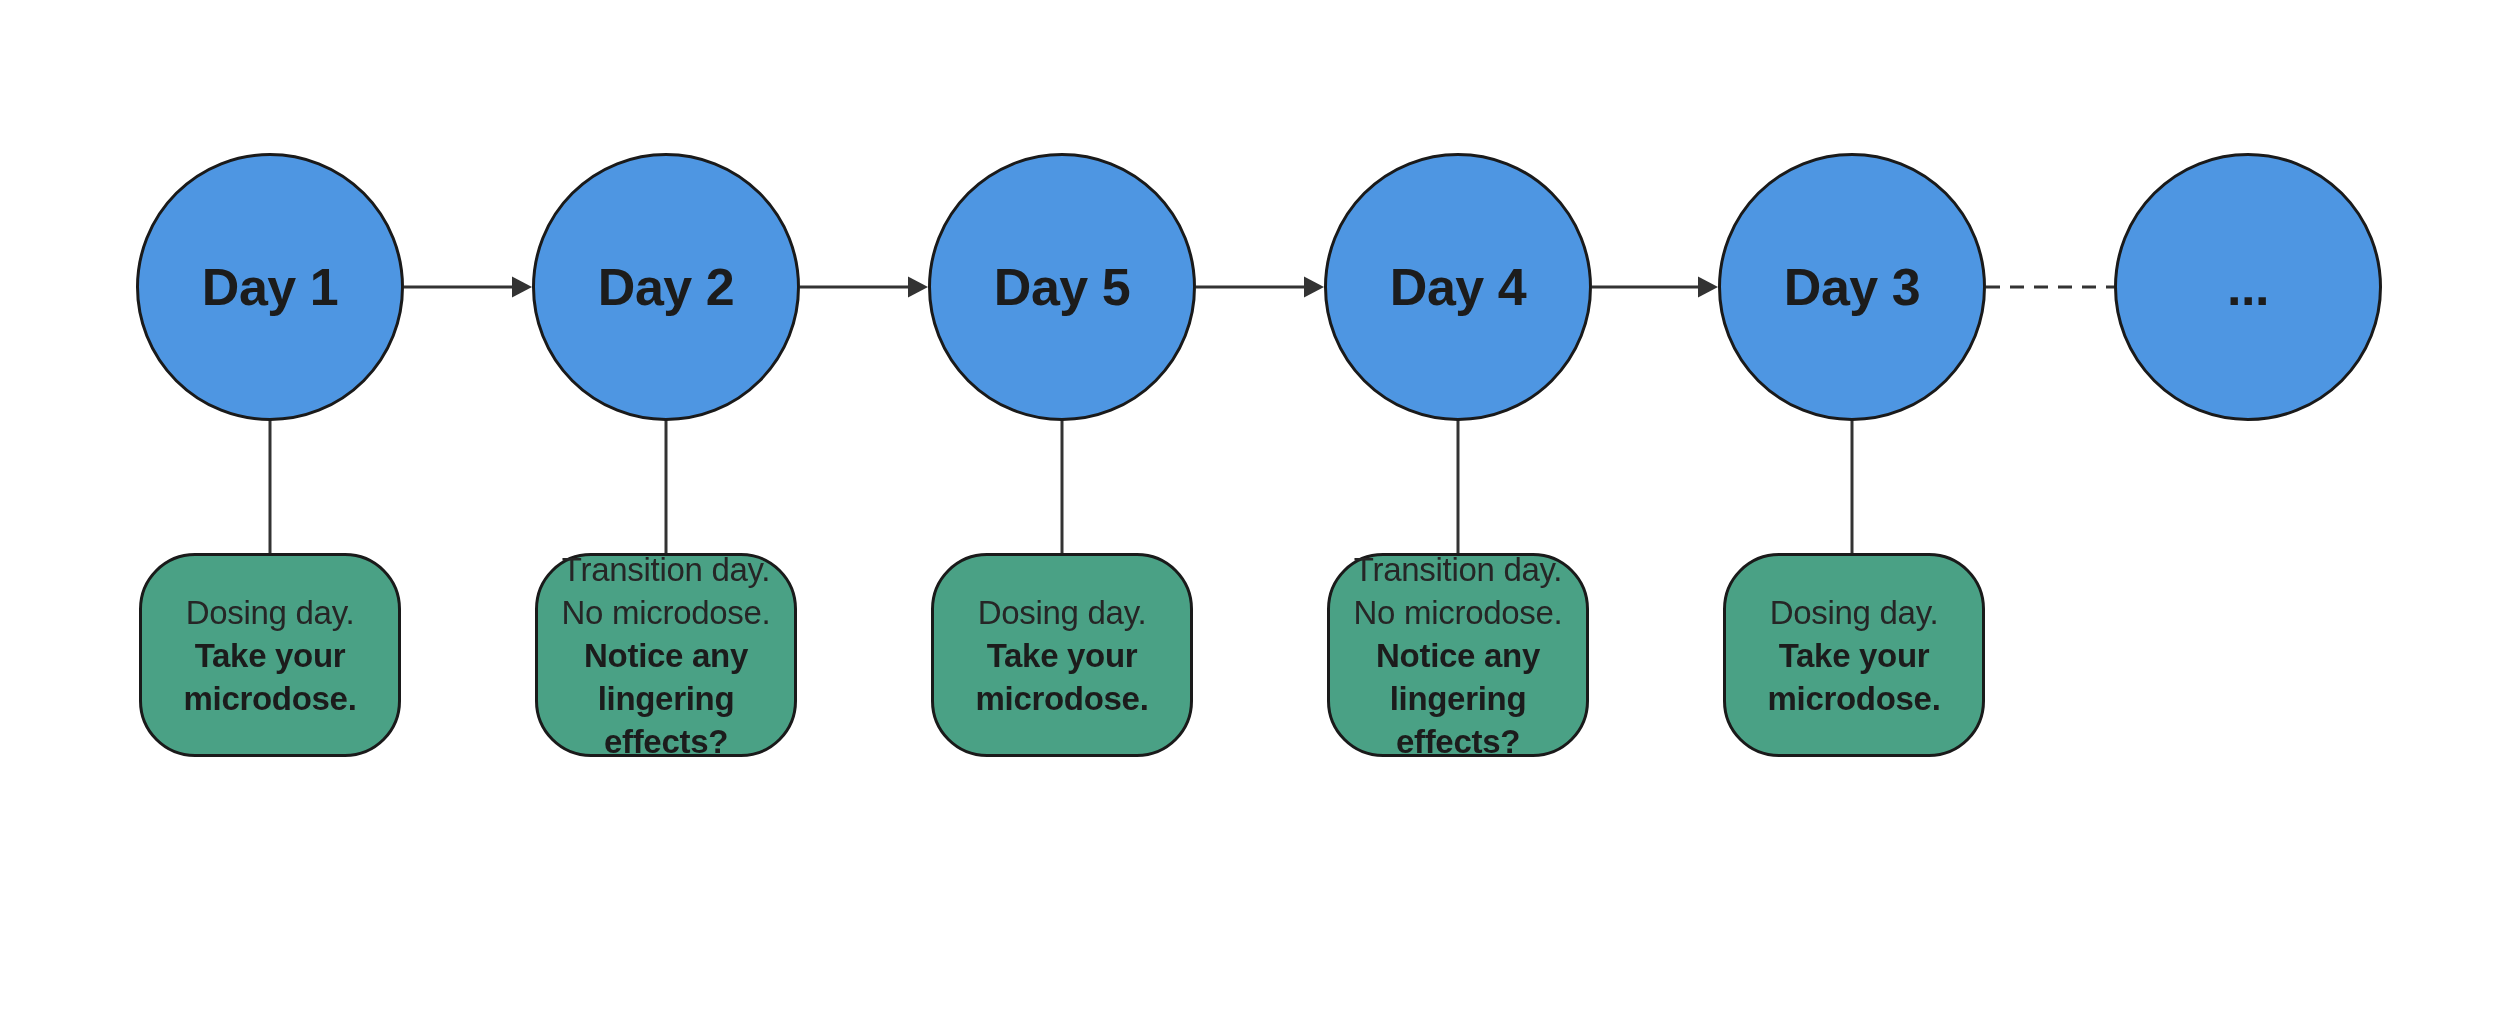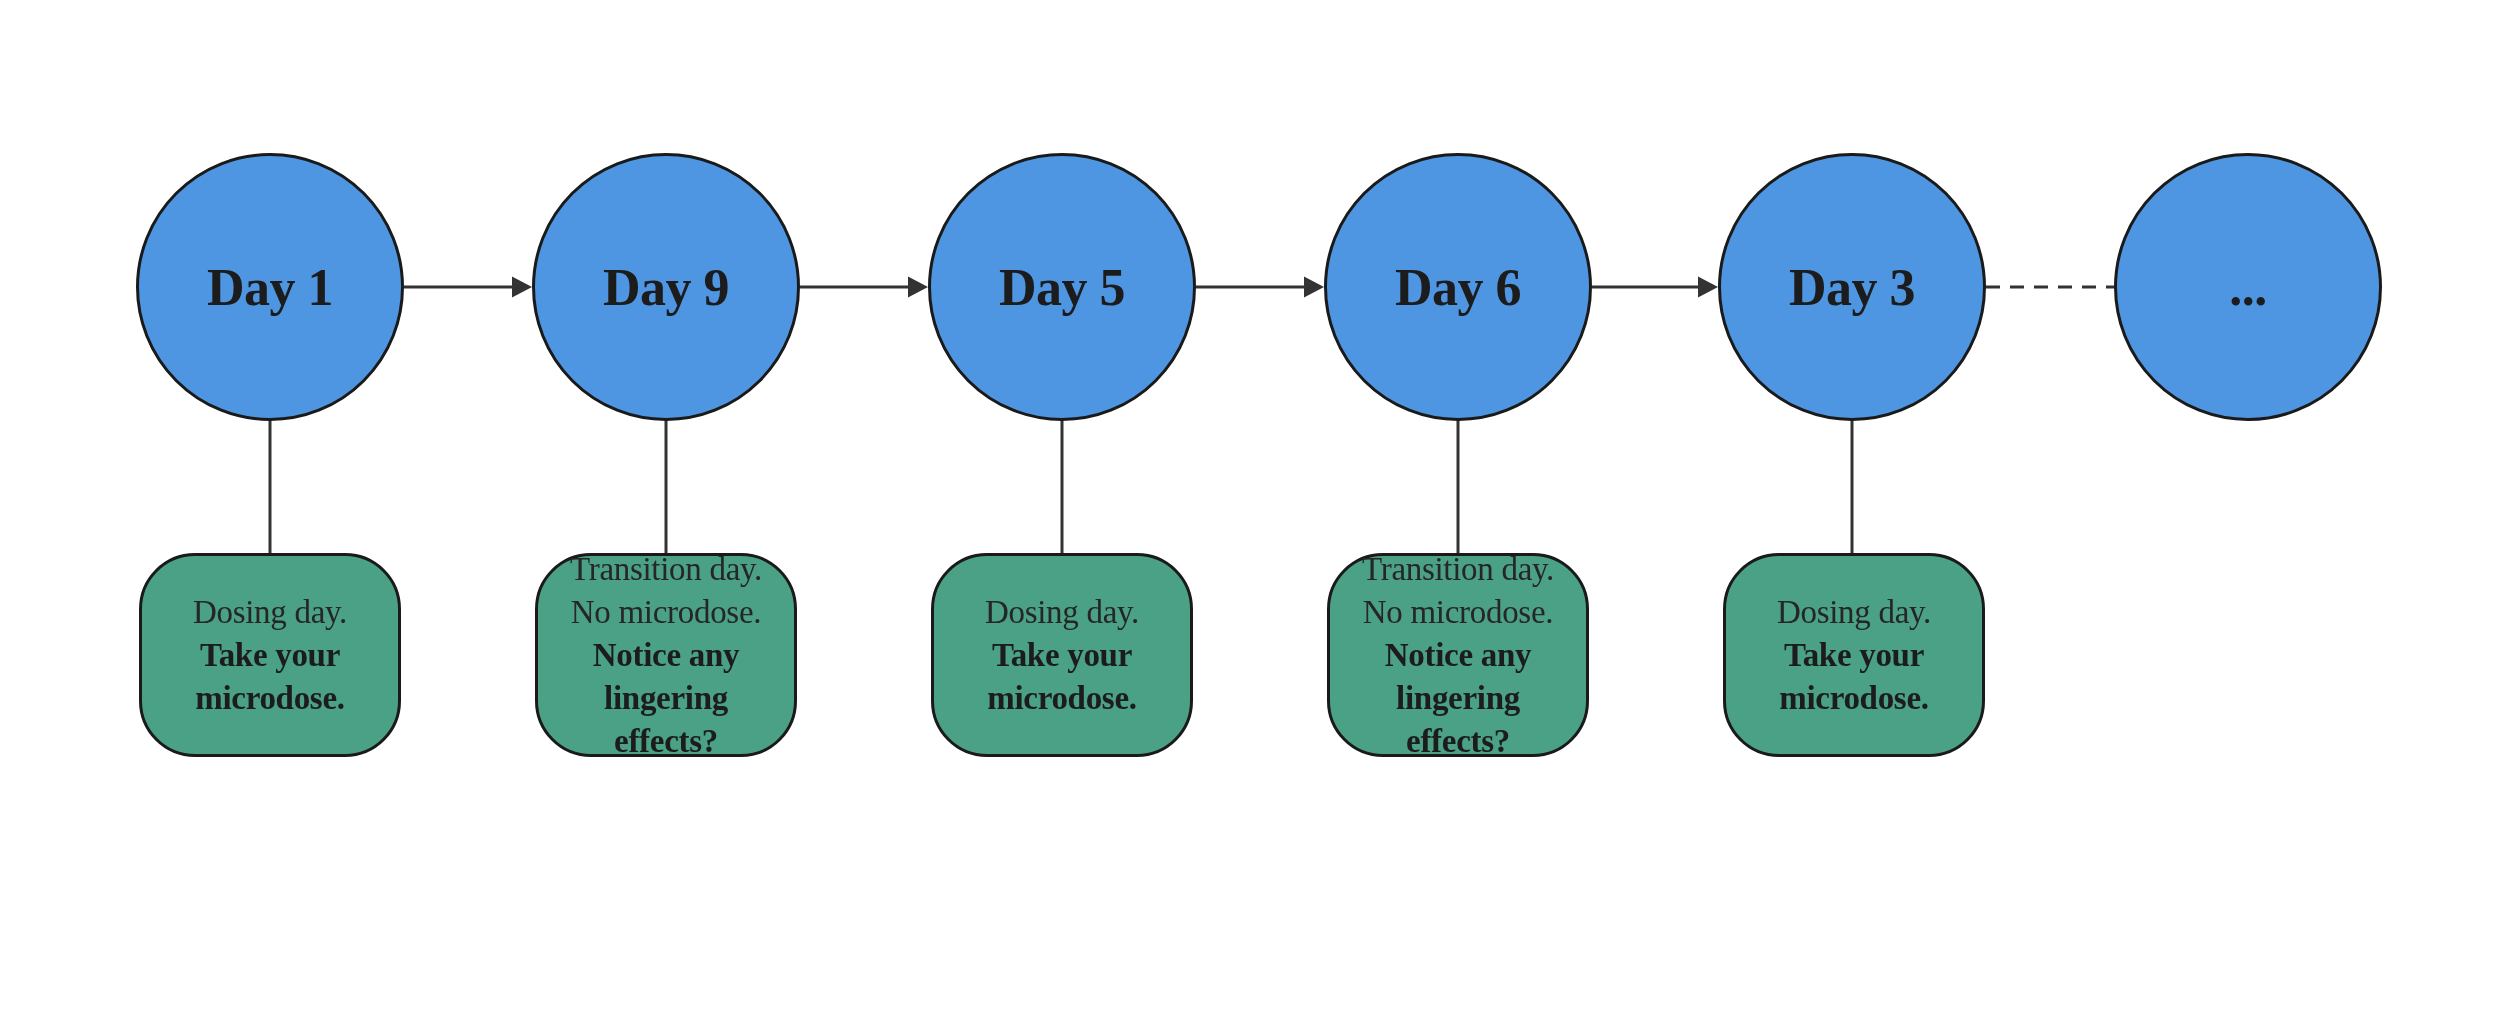--- a/index.html
+++ b/index.html
@@ -5,21 +5,21 @@
   html, body {
     margin: 0;
     padding: 0;
     background: #ffffff;
   }
   .canvas {
     position: relative;
     width: 2500px;
     height: 1022px;
     background: var(--bg, #ffffff);
-    font-family: Liberation Serif, serif;
+    font-family: Liberation Sans, sans-serif;
     overflow: hidden;
   }
   .connectors {
     position: absolute;
     left: 0;
     top: 0;
     width: 2500px;
     height: 1022px;
   }
   .connectors line {
@@ -107,27 +107,27 @@
     <line x1="666" y1="420" x2="666" y2="554"></line>
     <line x1="1062" y1="420" x2="1062" y2="554"></line>
     <line x1="1458" y1="420" x2="1458" y2="554"></line>
     <line x1="1852" y1="420" x2="1852" y2="554"></line>
   </svg>
 
   <div class="node-circle" style="left:136px">
     <span class="node-label">Day 1</span>
   </div>
   <div class="node-circle" style="left:532px">
-    <span class="node-label">Day 9</span>
+    <span class="node-label">Day 2</span>
   </div>
   <div class="node-circle" style="left:928px">
     <span class="node-label">Day 5</span>
   </div>
   <div class="node-circle" style="left:1324px">
-    <span class="node-label">Day 6</span>
+    <span class="node-label">Day 4</span>
   </div>
   <div class="node-circle" style="left:1718px">
     <span class="node-label">Day 3</span>
   </div>
   <div class="node-circle" style="left:2114px">
     <span class="node-label">...</span>
   </div>
 
   <div class="note-box" style="left:139px">
     <div class="note-line">Dosing day.</div>

